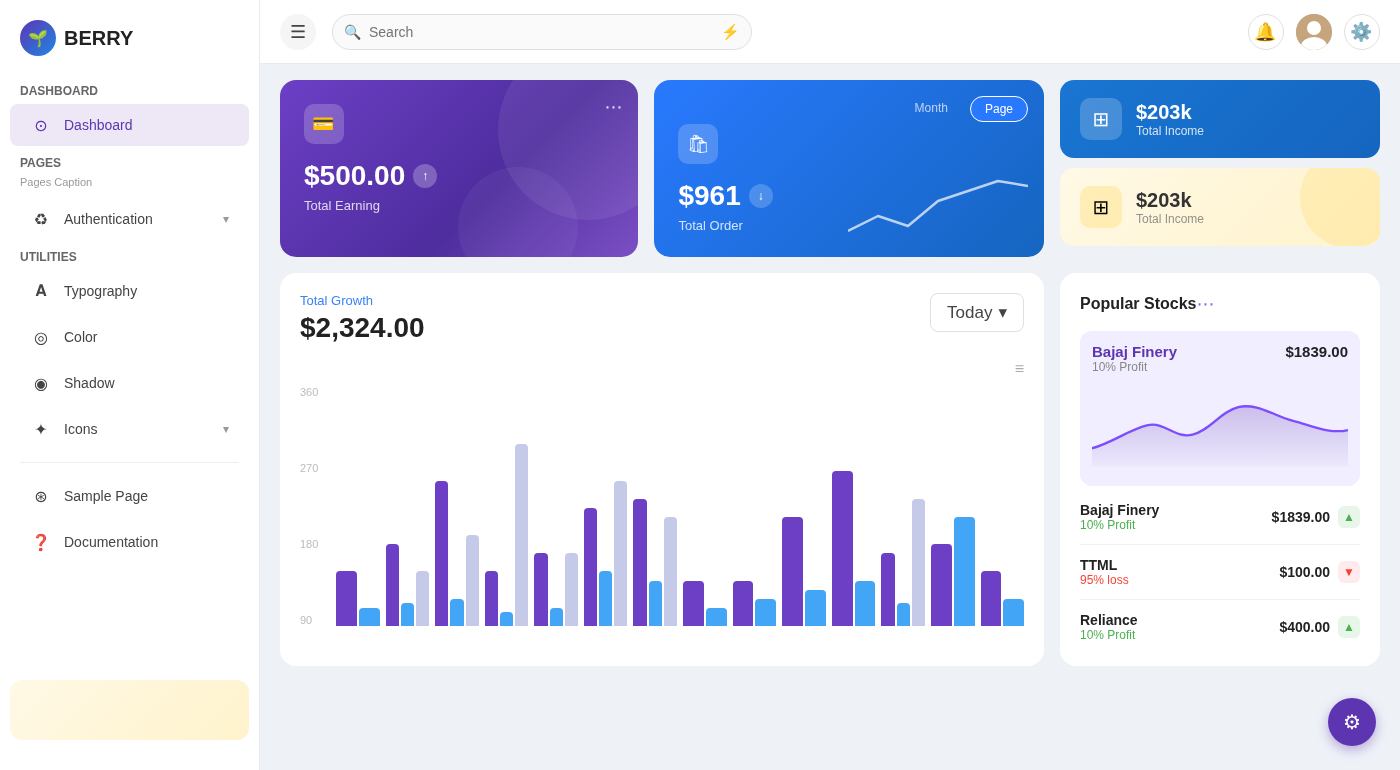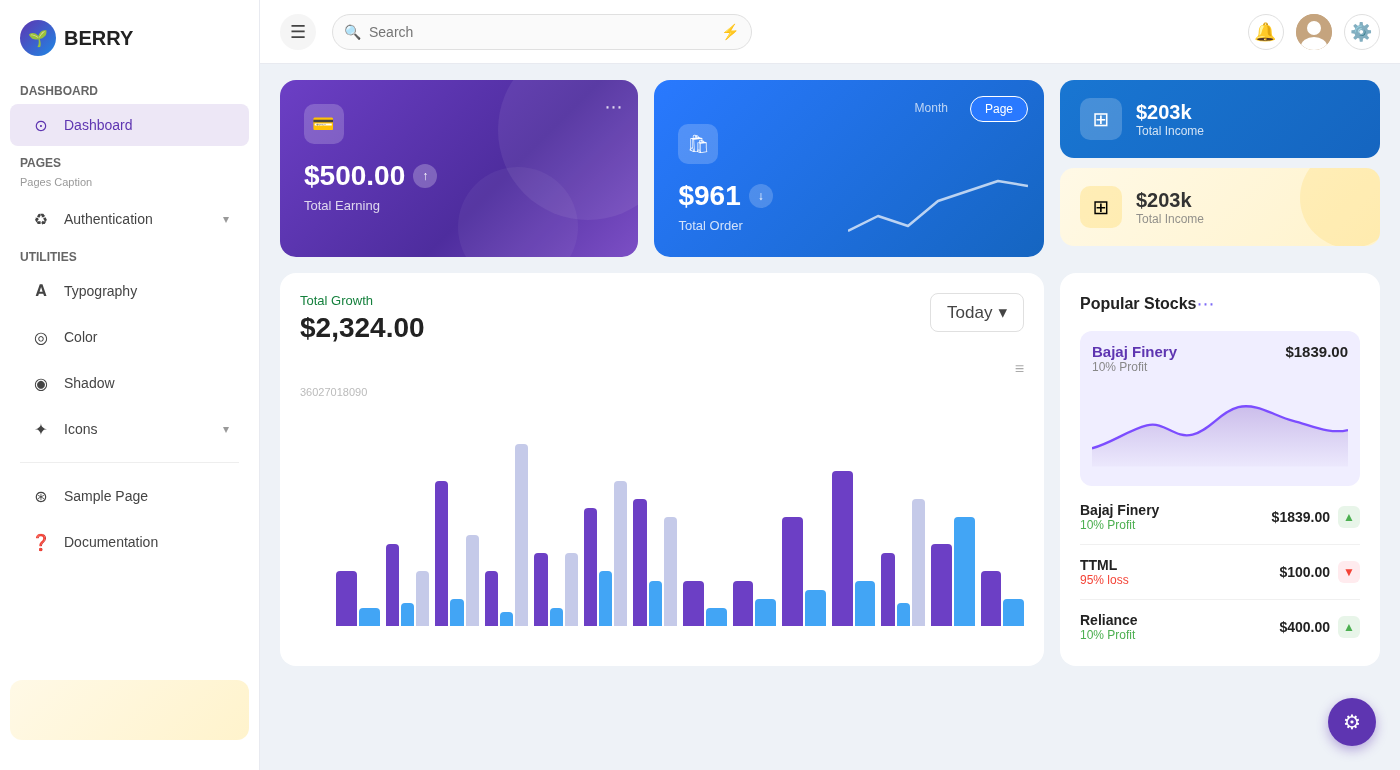--- a/index.html
+++ b/index.html
@@ -65,26 +65,26 @@
     .income-icon-box-yellow { width: 42px; height: 42px; background: rgba(255,193,7,0.2); border-radius: 10px; display: flex; align-items: center; justify-content: center; font-size: 20px; }
     .income-info h3 { font-size: 20px; font-weight: 700; }
     .income-info p { font-size: 12px; opacity: 0.8; }
     .card-income-yellow .income-info h3 { color: #333; }
     .card-income-yellow .income-info p { color: #777; }
 
     
     .bottom-row { display: flex; gap: 16px; }
     .chart-card { flex: 1; background: #fff; border-radius: 16px; padding: 20px; min-height: 340px; }
     .chart-header { display: flex; align-items: flex-start; justify-content: space-between; margin-bottom: 16px; }
-    .chart-title { font-size: 13px; color: #15803d; margin-bottom: 4px; }
+    .chart-title { font-size: 13px; color: #3b82f6; margin-bottom: 4px; }
     .chart-amount { font-size: 28px; font-weight: 700; color: #222; }
     .today-btn { padding: 8px 16px; border: 1.5px solid #e0e0e0; border-radius: 8px; font-size: 17px; cursor: pointer; display: flex; align-items: center; gap: 6px; background: #fff; color: #444; }
     .chart-lines-icon { font-size: 16px; color: #aaa; text-align: right; margin-bottom: 8px; cursor: pointer; }
     .chart-area { position: relative; height: 260px; }
-    .chart-y-labels { position: absolute; left: 0; top: 0; bottom: 20px; display: flex; flex-direction: row; justify-content: space-between; }
+    .chart-y-labels { position: absolute; left: 0; top: 0; bottom: 20px; display: flex; flex-direction: column; justify-content: space-between; }
     .chart-y-label { font-size: 11px; color: #bbb; }
     .bars-area { margin-left: 36px; height: 100%; display: flex; align-items: flex-end; gap: 6px; padding-bottom: 20px; }
     .bar-group { display: flex; gap: 2px; align-items: flex-end; flex: 1; }
     .bar { border-radius: 4px 4px 0 0; min-width: 8px; }
 
     
     .stocks-card { width: 320px; min-width: 320px; background: #fff; border-radius: 16px; padding: 20px; }
     .stocks-header { display: flex; align-items: center; justify-content: flex-start; margin-bottom: 16px; }
     .stocks-title { font-size: 16px; font-weight: 700; color: #222; }
     .stocks-more { color: #7c6af7; font-size: 18px; cursor: pointer; }

